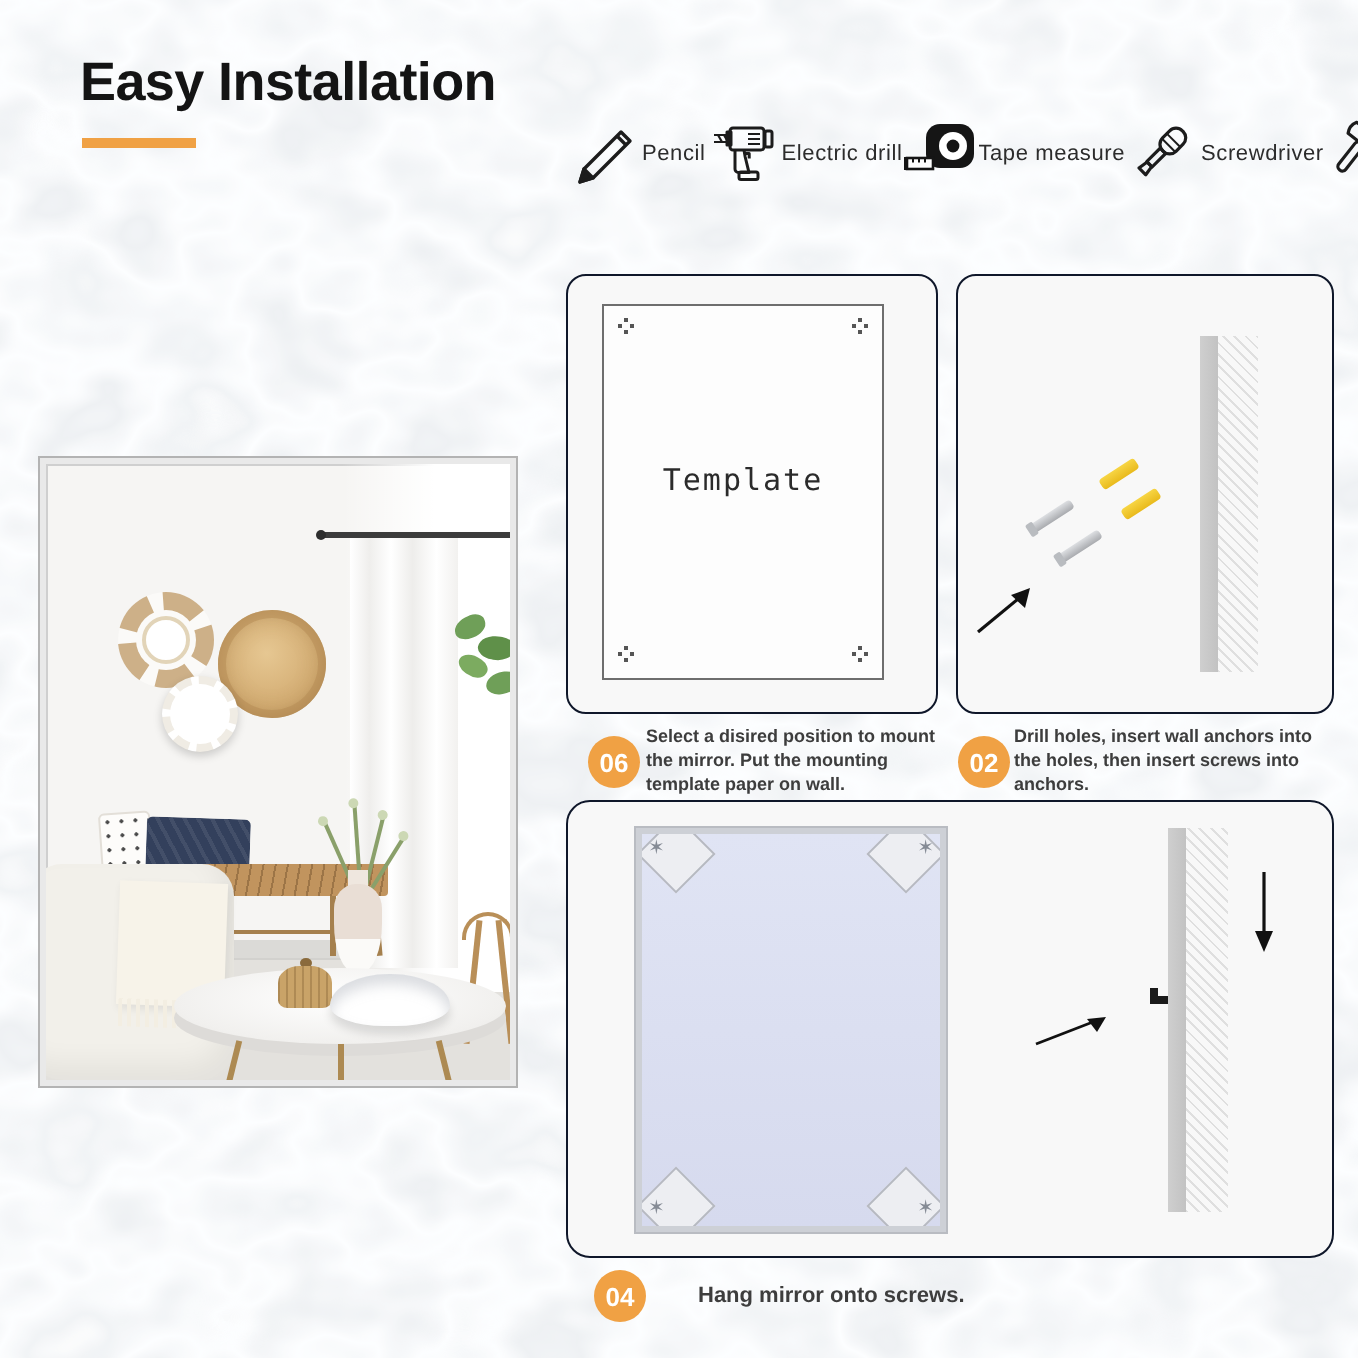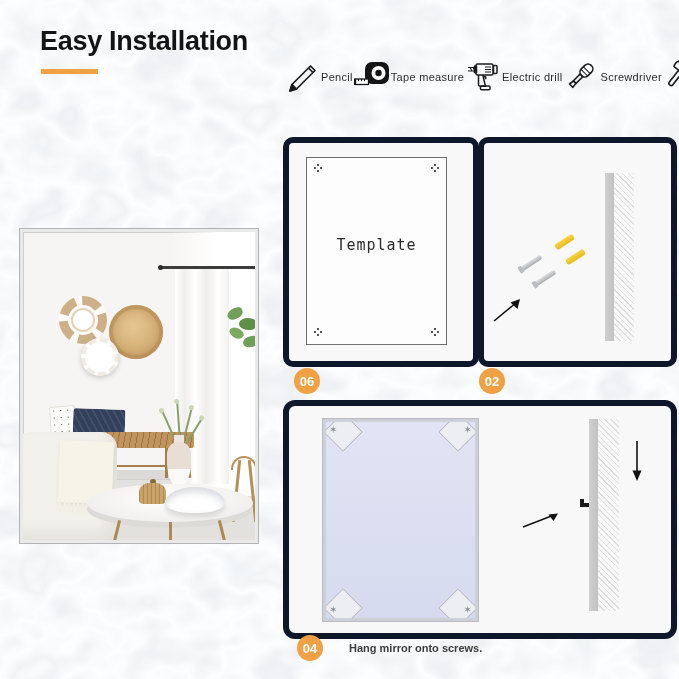--- a/index.html
+++ b/index.html
@@ -17,21 +17,21 @@
 
   
   .tools{position:absolute;left:283px;top:58px;width:382px;display:flex;
          justify-content:space-between;align-items:flex-end;}
   .tool{display:flex;flex-direction:row;align-items:center;}
   .tool .ticon{width:38px;height:36px;}
   .tool .tlabel{font-size:11px;color:#2c2c2c;letter-spacing:.3px;white-space:nowrap;
          margin-top:1px;}
 
   
-  .card{position:absolute;background:#f8f8f8;border:6px solid #0f172a;border-radius:10px;}
+  .card{position:absolute;background:#f8f8f8;border:1px solid #0f172a;border-radius:10px;}
   #panel1{left:283px;top:137px;width:184px;height:218px;}
   #panel2{left:478px;top:137px;width:187px;height:218px;}
   #panel3{left:283px;top:400px;width:382px;height:227px;border-radius:12px;}
 
   
   .template-paper{position:absolute;left:17px;top:14px;width:139px;height:186px;
          background:#fdfdfd;border:1px solid #6e6e6e;}
   .template-label{position:absolute;left:0;right:0;top:78px;text-align:center;
          font-family:"DejaVu Sans Mono",monospace;font-size:15px;color:#2b2b2b;
          letter-spacing:1px;}
@@ -169,46 +169,46 @@
         <svg class="ticon" viewBox="0 0 36 36">
           <g stroke="#1c1c1c" stroke-width="1.7" fill="none" stroke-linejoin="round">
             <path d="M6 33 L8 26.5 L26.5 8 L31 12.5 L12.5 31 Z"></path>
             <path d="M6 33 L8 26.5 L12.5 31 Z" fill="#1c1c1c"></path>
             <line x1="24.5" y1="10" x2="29" y2="14.5"></line>
           </g>
         </svg>
         <span class="tlabel">Pencil</span>
       </div>
       <div class="tool">
-        <svg class="ticon" viewBox="0 0 38 36">
-          <rect x="12" y="4" width="24" height="22" rx="7" fill="#151515"></rect>
-          <circle cx="25.5" cy="15" r="7" fill="#ffffff"></circle>
-          <circle cx="25.5" cy="15" r="3.2" fill="#151515"></circle>
-          <rect x="2.5" y="21" width="13" height="5.5" fill="#ffffff" stroke="#151515" stroke-width="1.3"></rect>
-          <path d="M5.5 21 v2.2 M8.5 21 v2.2 M11.5 21 v2.2" stroke="#151515" stroke-width="1"></path>
-          <rect x="1" y="20.5" width="1.8" height="6.5" fill="#151515"></rect>
-        </svg>
-        <span class="tlabel">Tape measure</span>
-      </div>
-      <div class="tool">
         <svg class="ticon" viewBox="0 0 36 36">
           <g stroke="#1c1c1c" stroke-width="1.5" fill="none" stroke-linejoin="round">
             <rect x="11" y="6" width="17" height="11" rx="1.5"></rect>
             <rect x="28.5" y="7.5" width="3.5" height="8" rx="1"></rect>
             <path d="M20 9 h6 M20 11.5 h6 M20 14 h6" stroke-width="1"></path>
             <path d="M3 9.5 h8 M3 13 h8 M5 9.5 l2 3.5 M8 9.5 l2 3.5" stroke-width="1.1"></path>
             <rect x="9.5" y="8" width="2" height="6.5" fill="#1c1c1c"></rect>
             <path d="M13.5 17 L13.5 26.5 A1.8 1.8 0 0 0 15.3 28.3 L20.5 28.3 L18.6 20.5 L18 17"></path>
             <path d="M18 18.8 h2.6 v2.4"></path>
             <rect x="15.5" y="28" width="9.5" height="3.8" rx="1"></rect>
           </g>
         </svg>
         <span class="tlabel">Electric drill</span>
       </div>
       <div class="tool">
+        <svg class="ticon" viewBox="0 0 38 36">
+          <rect x="12" y="4" width="24" height="22" rx="7" fill="#151515"></rect>
+          <circle cx="25.5" cy="15" r="7" fill="#ffffff"></circle>
+          <circle cx="25.5" cy="15" r="3.2" fill="#151515"></circle>
+          <rect x="2.5" y="21" width="13" height="5.5" fill="#ffffff" stroke="#151515" stroke-width="1.3"></rect>
+          <path d="M5.5 21 v2.2 M8.5 21 v2.2 M11.5 21 v2.2" stroke="#151515" stroke-width="1"></path>
+          <rect x="1" y="20.5" width="1.8" height="6.5" fill="#151515"></rect>
+        </svg>
+        <span class="tlabel">Tape measure</span>
+      </div>
+      <div class="tool">
         <svg class="ticon" viewBox="0 0 36 36">
           <g stroke="#1c1c1c" stroke-width="1.6" fill="none" stroke-linejoin="round" transform="rotate(-45 18 18)">
             <rect x="18" y="12.5" width="14" height="9.5" rx="4.5"></rect>
             <path d="M22 12.5 v9.5 M25.5 12.5 v9.5" stroke-width="1"></path>
             <rect x="8.5" y="15.3" width="9.5" height="3.8"></rect>
             <path d="M3.5 14.8 l5 0.8 v3.2 l-5 0.8 z"></path>
           </g>
         </svg>
         <span class="tlabel">Screwdriver</span>
       </div>
@@ -242,24 +242,26 @@
       <div class="screw" style="left:48px;top:133px;"></div>
       <svg class="abs" style="left:6px;top:146px;" width="38" height="36">
         <line x1="4" y1="32" x2="27" y2="13" stroke="#111" stroke-width="1.6"></line>
         <polygon points="30,10 20.5,13.5 27.5,20" fill="#111"></polygon>
       </svg>
     </div>
 
     <div class="step-circle" style="left:294px;top:368px;">
       <span>06</span>
     </div>
+    <div class="step-text" style="left:323px;top:363px;width:152px;">Select a disired position to mount the mirror. Put the mounting template paper on wall.</div>
 
     <div class="step-circle" style="left:479px;top:368px;">
       <span>02</span>
     </div>
+    <div class="step-text" style="left:507px;top:363px;width:160px;">Drill holes, insert wall anchors into the holes, then insert screws into anchors.</div>
 
     <div class="card" id="panel3">
       <div class="mirror-back">
         <div class="diamond" style="left:3px;top:-4px;"></div>
         <div class="diamond" style="right:3px;top:-4px;"></div>
         <div class="diamond" style="left:3px;bottom:-4px;"></div>
         <div class="diamond" style="right:3px;bottom:-4px;"></div>
         <span class="corner-cross" style="left:3px;top:3px;">✶</span>
         <span class="corner-cross" style="right:3px;top:3px;">✶</span>
         <span class="corner-cross" style="left:3px;bottom:3px;">✶</span>

